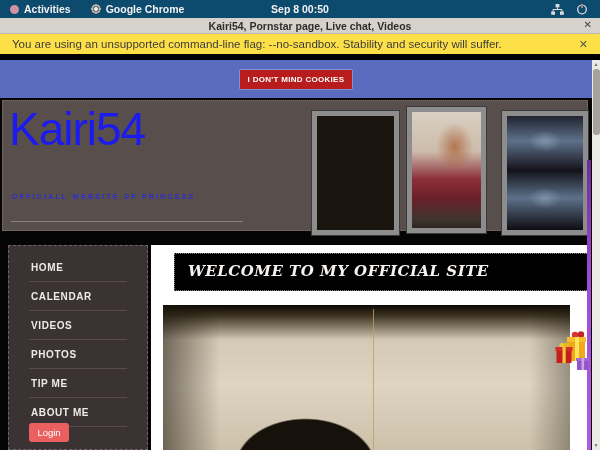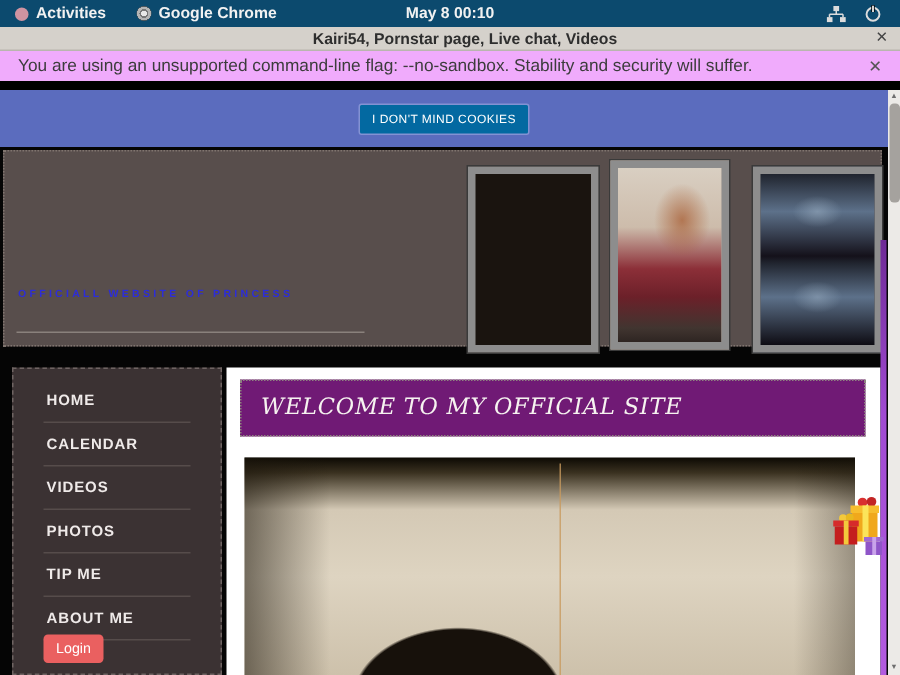--- a/index.html
+++ b/index.html
@@ -17,30 +17,30 @@
   .topbar .clock { position:absolute; left:0; right:0; text-align:center; pointer-events:none; }
   .topbar .right { position:absolute; right:4px; top:0; height:18px; display:flex; align-items:center; gap:12px; padding:0 8px; }
 
   
   .tabbar { position:absolute; left:0; top:18px; width:600px; height:16px; background:#d5d1cb;
             border-bottom:1px solid #b9b5ae; color:#2e2e2e; font-size:10.5px; font-weight:bold;
             display:flex; align-items:center; justify-content:center;padding-left:20px; }
   .tabbar .win-close { position:absolute; right:8px; top:1px; font-size:10px; font-weight:normal; color:#444; cursor:default; }
 
   
-  .warnbar { position:absolute; left:0; top:34px; width:600px; height:20px; background:#f0abfc;
+  .warnbar { position:absolute; left:0; top:34px; width:600px; height:20px; background:#fde047;
              display:flex; align-items:center; color:#3c3c3c; font-size:11.5px; padding:0 12px;text-align:right; }
   .warnbar .warn-close { position:absolute; right:12px; color:#555; font-size:11px; }
 
   
   .cookie { position:absolute; left:0; top:60px; width:592px; height:38px; background:#5b6cbe;
             display:flex; align-items:center; justify-content:center; gap:12px; }
   .cookie .msg { color:#e9edf7; font-size:10px; }
-  .cookie .accept { background:#0369a1; border:1px solid #8392d3; border-radius:2px; color:#fff;
-                    font-size:8px; font-weight:normal; padding:5px 8px; letter-spacing:.3px; cursor:pointer; }
+  .cookie .accept { background:#b91c1c; border:1px solid #8392d3; border-radius:2px; color:#fff;
+                    font-size:8px; font-weight:bold; padding:5px 8px; letter-spacing:.3px; cursor:pointer; }
 
   
   .scrollbar { position:absolute; right:0; top:60px; width:8px; height:390px; background:#eceae7; }
   .scroll-btn { width:8px; height:9px; font-size:5px; color:#6e6e6e; text-align:center; line-height:9px; }
   .scroll-btn.down { position:absolute; bottom:0; }
   .scroll-thumb { position:absolute; top:9px; left:0.5px; width:7px; height:66px; background:#a5a29e; border-radius:3px; }
 
   
   .page { position:absolute; left:0; top:98px; width:592px; height:352px; background:#050505; overflow:hidden; }
 
@@ -77,23 +77,23 @@
              background:#3b3233; border:1px dashed #6f6463; }
   .nav { list-style:none; margin-top:7px; }
   .nav li { margin:0 20px; padding:9px 2px 8px 2px; border-bottom:1px solid #564c4b;
             color:#efeae9; font-size:10px; font-weight:bold; letter-spacing:.6px; cursor:pointer; }
   .btn-row { position:absolute; left:20px; top:177px; display:flex; gap:8px;flex-direction:column; }
   .btn { width:40px; height:19px; background:#ea6060; border:none; border-radius:3px;
          color:#fff; font-size:9.5px; font-family:"Liberation Sans",sans-serif; cursor:pointer; }
 
   
   .main-col { position:absolute; left:151px; top:147px; width:436px; height:205px; background:#ffffff; }
-  .welcome { position:absolute; left:9px; top:8px; width:417px; height:38px; background:#701a75;
+  .welcome { position:absolute; left:23px; top:8px; width:417px; height:38px; background:#000000;
              border:1px dotted #8d827f; color:#f6f3f0; font-family:"DejaVu Serif", serif;
-             font-style:italic; font-weight:normal; font-size:15px; line-height:35px;
+             font-style:italic; font-weight:bold; font-size:15px; line-height:35px;
              padding-left:13px; letter-spacing:.5px; }
   .photo { position:absolute; left:12px; top:60px; width:407px; height:145px; background-color:#d8cdbb;
     background:
       radial-gradient(ellipse 118px 82px at 35% 112%, #17110b 58%, rgba(23,17,11,0) 60%),
       radial-gradient(ellipse 40px 60px at 47% 118%, #1b140d 55%, rgba(27,20,13,0) 60%),
       linear-gradient(90deg, rgba(28,22,12,.55) 0%, rgba(28,22,12,0) 14%),
       linear-gradient(270deg, rgba(28,22,12,.35) 0%, rgba(28,22,12,0) 10%),
       linear-gradient(180deg, #0c0903 0%, #3a3120 7%, #d4c9b5 24%, #ded4c1 55%, #cdc1ab 100%); }
   .string-line { position:absolute; left:51.5%; top:4px; width:1px; height:141px; background:#c89a5e; opacity:.8; }
 
@@ -111,21 +111,21 @@
 
   <div class="topbar">
     <div class="seg">
       <span class="dot-icon"></span>
       <span>Activities</span>
     </div>
     <div class="seg">
       <span class="chrome-icon"></span>
       <span>Google Chrome</span>
     </div>
-    <div class="clock">May 8  00:10</div>
+    <div class="clock">Sep 8  00:50</div>
     <div class="right">
       <span>
         <svg class="icon-svg" width="13" height="11" viewBox="0 0 13 11">
           <rect x="4.6" y="0" width="3.8" height="3.4" fill="#dcdcdc"></rect>
           <path d="M6.5 3.4 V5.5 M2 5.5 H11 M2 5.5 V7.4 M11 5.5 V7.4" stroke="#dcdcdc" stroke-width="1" fill="none"></path>
           <rect x="0.2" y="7.4" width="3.8" height="3.4" fill="#dcdcdc"></rect>
           <rect x="9" y="7.4" width="3.8" height="3.4" fill="#dcdcdc"></rect>
         </svg>
       </span>
       <span>
@@ -148,20 +148,21 @@
     <span class="warn-close">✕</span>
   </div>
 
   <div class="cookie">
     <button class="accept">I DON'T MIND COOKIES</button>
   </div>
 
   <div class="page">
 
     <div class="header-band">
+      <div class="site-title">Kairi54</div>
       <div class="site-tagline">OFFICIALL WEBSITE OF PRINCESS</div>
       <div class="header-divider"></div>
     </div>
 
     <div class="thumb thumb-1"></div>
     <div class="thumb thumb-2"></div>
     <div class="thumb thumb-3"></div>
 
     <div class="sidebar">
       <ul class="nav">

